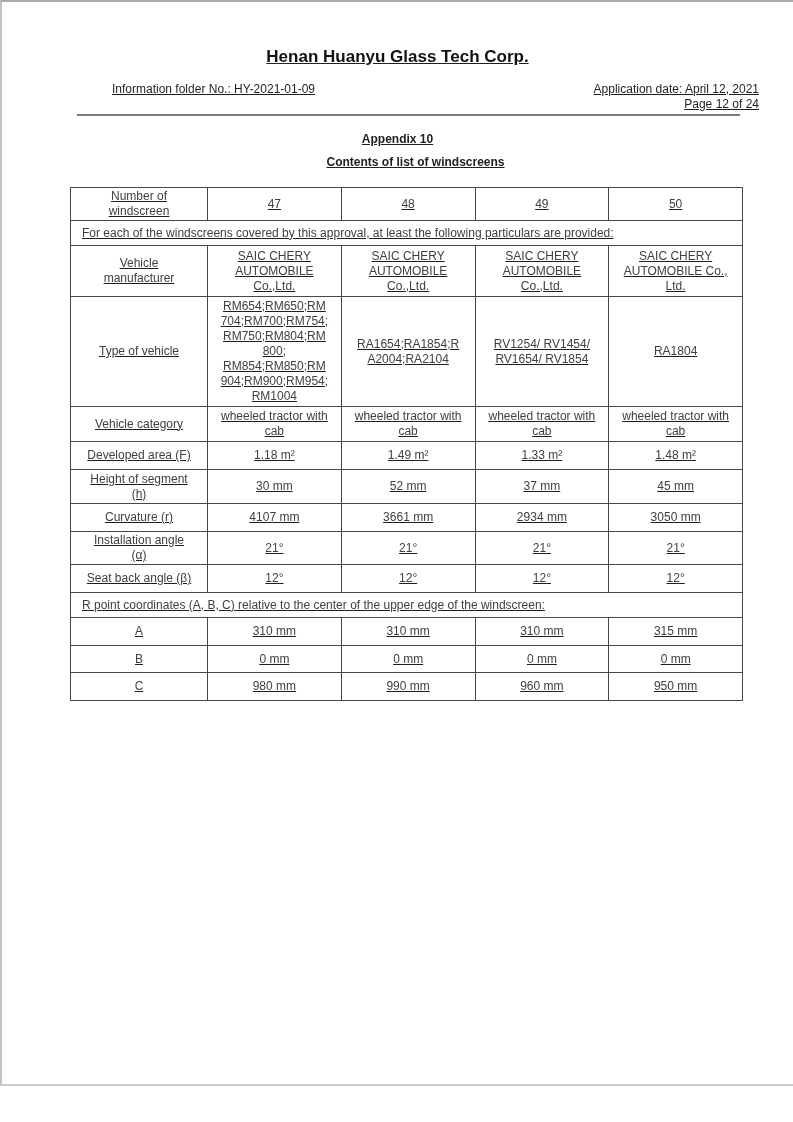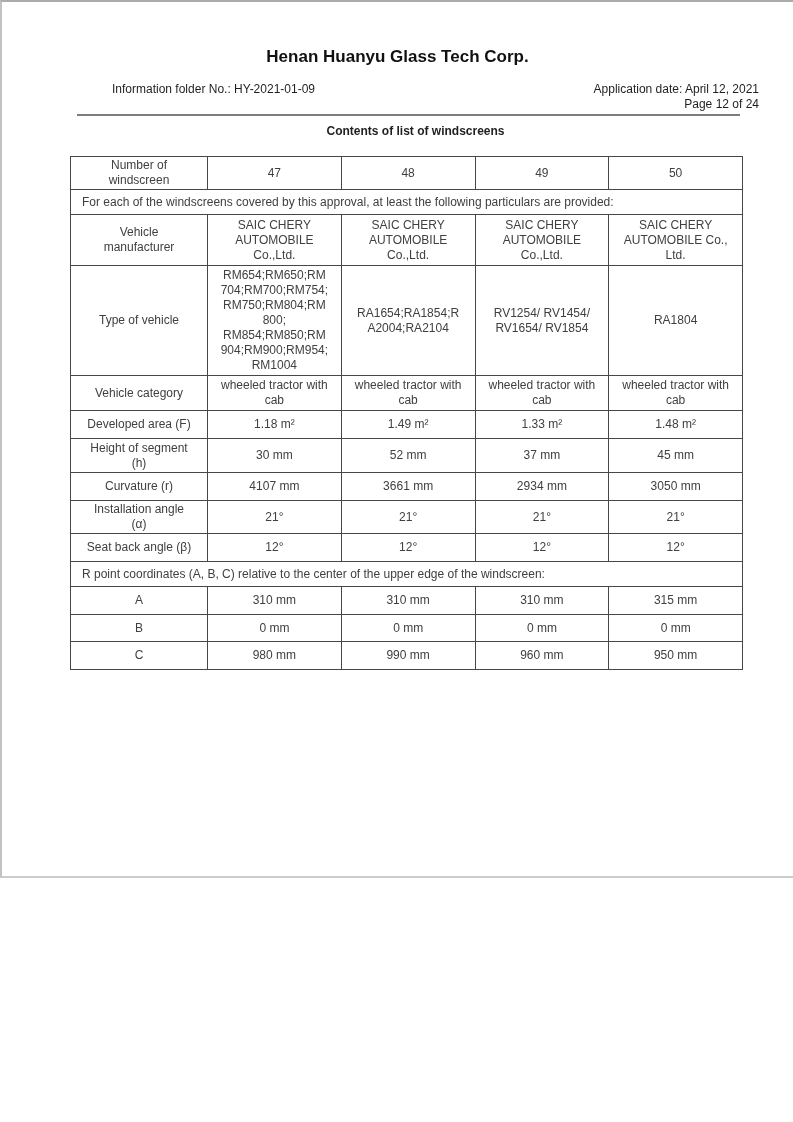--- a/index.html
+++ b/index.html
@@ -1,28 +1,29 @@
 <!DOCTYPE html>
 <html><head>
 <meta charset="utf-8">
 <title>Document Page</title>
 <style>
   html, body { margin: 0; padding: 0; background: #ffffff; }
   .page {
     position: relative;
     width: 793px;
-    height: 878px;
+    height: 1086px;
     box-sizing: border-box;
     background: #ffffff;
     border-top: 2px solid #ababab;
     border-left: 2px solid #c2c2c2;
     border-bottom: 2px solid #cccccc;
     font-family: "Liberation Sans", "DejaVu Sans", sans-serif;
     color: #1f1f1f;
     overflow: hidden;
+    text-decoration: underline;
   }
   .company-title {
     margin-top: 45px;
     text-align: center;
     font-size: 17px;
     font-weight: bold;
     line-height: 20px;
     color: #111;
   }
   .info-row {
@@ -100,20 +101,21 @@
   <div class="info-row">
     <span class="info-left">Information folder No.: HY-2021-01-09</span>
     <span class="info-right">
       <span>Application date: April 12, 2021</span><br>
       <span>Page 12 of 24</span>
     </span>
   </div>
 
   <hr class="header-rule">
 
+  <div class="appendix-title">Appendix 10</div>
   <div class="appendix-subtitle">Contents of list of windscreens</div>
 
   <table class="spec">
     <colgroup>
       <col class="c-label">
         <col class="c-data">
         <col class="c-data">
         <col class="c-data">
         <col class="c-data">
     </colgroup>

